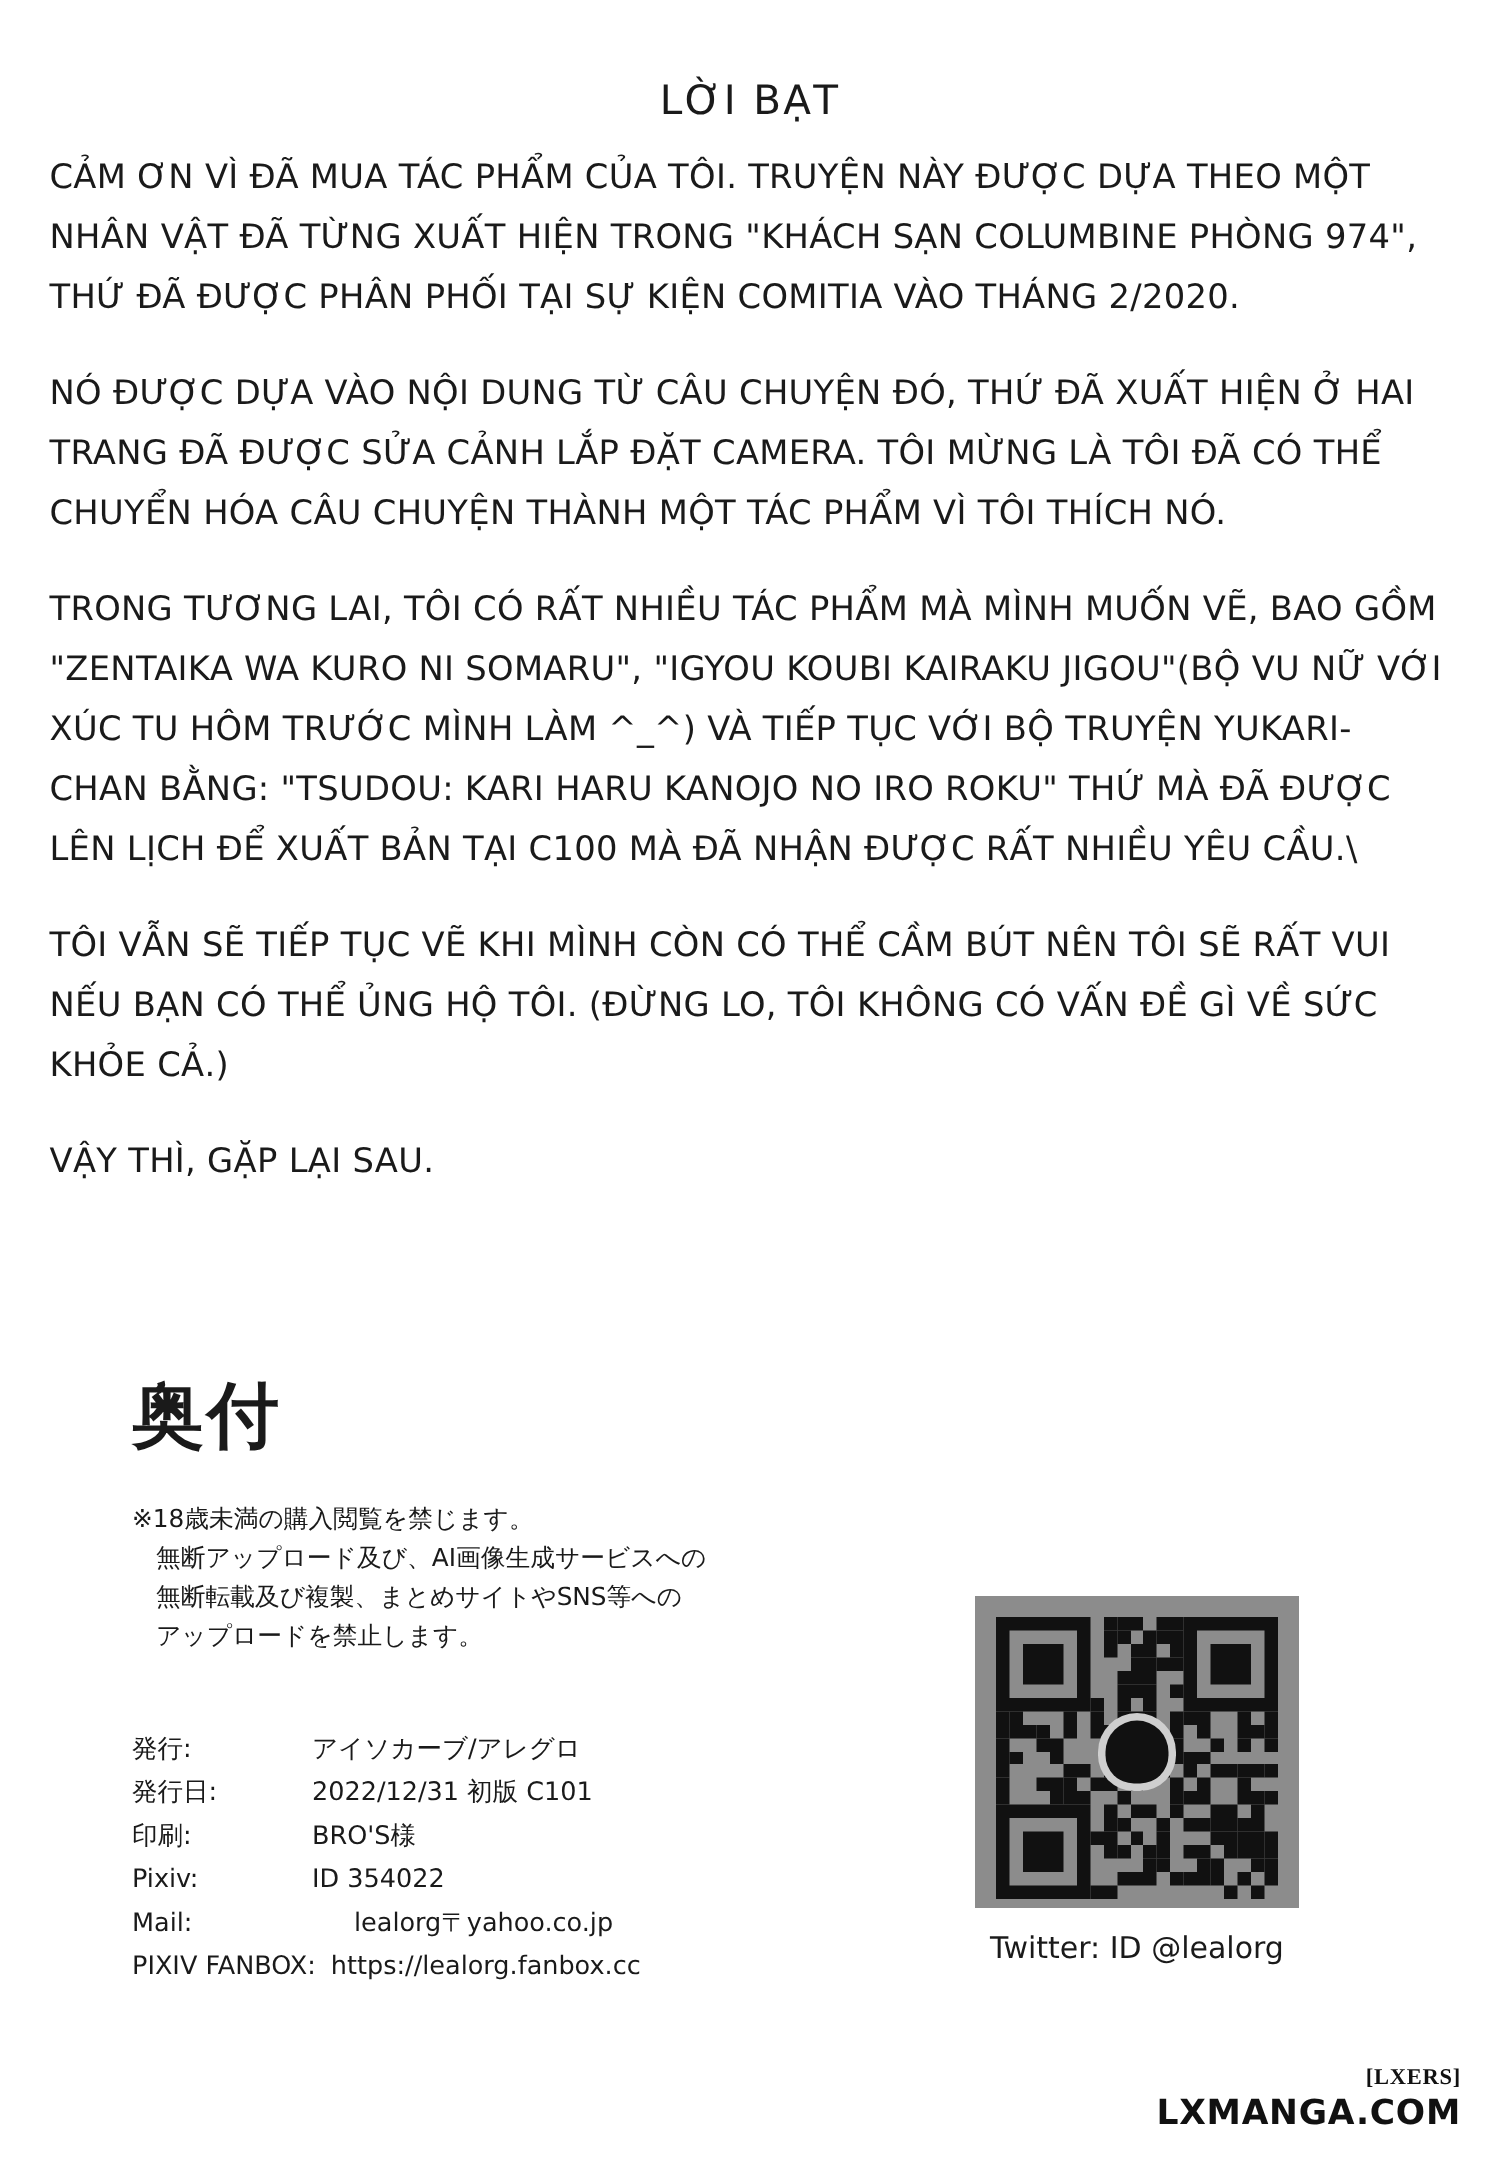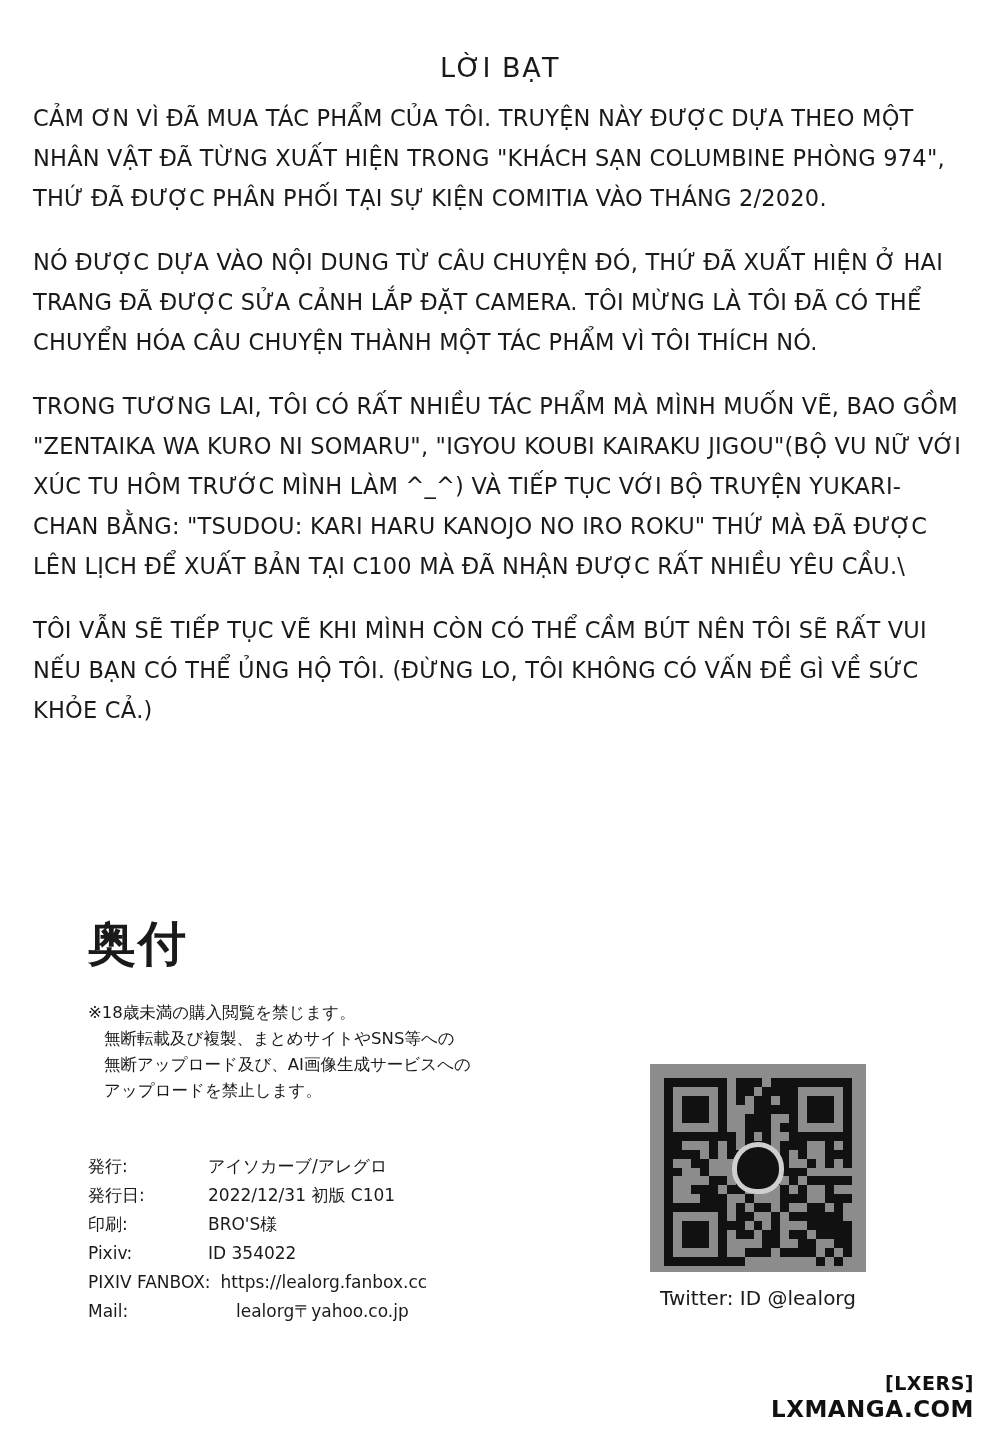--- a/index.html
+++ b/index.html
@@ -146,70 +146,71 @@
   
   .watermark {
     position: absolute;
     right: 26px;
     bottom: 18px;
     text-align: right;
     font-family: "DejaVu Sans", sans-serif;
     font-weight: 700;
     color: #111;
   }
-  .watermark .wm1 { font-size: 19px; letter-spacing: 0.5px; }
+  .watermark .wm1 { font-size: 15px; letter-spacing: 0.5px; font-family: Liberation Serif, serif; }
   .watermark .wm2 { font-size: 23px; letter-spacing: 0.5px; margin-top: 2px; }
 </style>
 </head>
 <body>
 
 <div class="page">
 
   <div class="afterword-title">LỜI BẠT</div>
 
   <div class="body-text">
     <p>CẢM ƠN VÌ ĐÃ MUA TÁC PHẨM CỦA TÔI. TRUYỆN NÀY ĐƯỢC DỰA THEO MỘT NHÂN VẬT ĐÃ TỪNG XUẤT HIỆN TRONG "KHÁCH SẠN COLUMBINE PHÒNG 974", THỨ ĐÃ ĐƯỢC PHÂN PHỐI TẠI SỰ KIỆN COMITIA VÀO THÁNG 2/2020.</p>
     <p>NÓ ĐƯỢC DỰA VÀO NỘI DUNG TỪ CÂU CHUYỆN ĐÓ, THỨ ĐÃ XUẤT HIỆN Ở HAI TRANG ĐÃ ĐƯỢC SỬA CẢNH LẮP ĐẶT CAMERA. TÔI MỪNG LÀ TÔI ĐÃ CÓ THỂ CHUYỂN HÓA CÂU CHUYỆN THÀNH MỘT TÁC PHẨM VÌ TÔI THÍCH NÓ.</p>
     <p>TRONG TƯƠNG LAI, TÔI CÓ RẤT NHIỀU TÁC PHẨM MÀ MÌNH MUỐN VẼ, BAO GỒM "ZENTAIKA WA KURO NI SOMARU", "IGYOU KOUBI KAIRAKU JIGOU"(BỘ VU NỮ VỚI XÚC TU HÔM TRƯỚC MÌNH LÀM ^_^) VÀ TIẾP TỤC VỚI BỘ TRUYỆN YUKARI-CHAN BẰNG: "TSUDOU: KARI HARU KANOJO NO IRO ROKU"  THỨ MÀ ĐÃ ĐƯỢC LÊN LỊCH ĐỂ XUẤT BẢN TẠI C100 MÀ ĐÃ NHẬN ĐƯỢC RẤT NHIỀU YÊU CẦU.\</p>
     <p>TÔI VẪN SẼ TIẾP TỤC VẼ KHI MÌNH CÒN CÓ THỂ CẦM BÚT NÊN TÔI SẼ RẤT VUI NẾU BẠN CÓ THỂ ỦNG HỘ TÔI. (ĐỪNG LO, TÔI KHÔNG CÓ VẤN ĐỀ GÌ VỀ SỨC KHỎE CẢ.)</p>
+    <p>VẬY THÌ, GẶP LẠI SAU.</p>
   </div>
 
   <div class="colophon-heading">奥付</div>
 
   <div class="jp-notice">
     <div>※18歳未満の購入閲覧を禁じます。</div>
+    <div class="indent">無断アップロード及び、AI画像生成サービスへの</div>
     <div class="indent">無断転載及び複製、まとめサイトやSNS等への</div>
-    <div class="indent">無断アップロード及び、AI画像生成サービスへの</div>
     <div class="indent">アップロードを禁止します。</div>
   </div>
 
   <div class="imprint">
     <div class="imprint-row">
       <span class="lbl">発行:</span>
       <span class="val">アイソカーブ/アレグロ</span>
     </div>
     <div class="imprint-row">
       <span class="lbl">発行日:</span>
       <span class="val">2022/12/31 初版 C101</span>
     </div>
     <div class="imprint-row">
       <span class="lbl">印刷:</span>
       <span class="val">BRO'S様</span>
     </div>
     <div class="imprint-row">
       <span class="lbl">Pixiv:</span>
       <span class="val">ID 354022</span>
+    </div>
+    <div class="imprint-row">
+      <span class="lbl">Mail:</span>
+      <span class="val indent-val">lealorg〒yahoo.co.jp</span>
     </div>
     <div class="imprint-row wide">
       <span class="lbl">PIXIV FANBOX:</span>
       <span class="val">https://lealorg.fanbox.cc</span>
-    </div>
-    <div class="imprint-row">
-      <span class="lbl">Mail:</span>
-      <span class="val indent-val">lealorg〒yahoo.co.jp</span>
     </div>
   </div>
 
   <div class="qr-wrap">
     <div class="qr-box">
       <div class="qr-inner" id="qr-inner">
           <div class="qr-cell" style="left: 71.619px; top: 0px; width: 8.95238px; height: 8.95238px;"></div>
           <div class="qr-cell" style="left: 80.5714px; top: 0px; width: 8.95238px; height: 8.95238px;"></div>
           <div class="qr-cell" style="left: 89.5238px; top: 0px; width: 8.95238px; height: 8.95238px;"></div>
           <div class="qr-cell" style="left: 107.429px; top: 0px; width: 8.95238px; height: 8.95238px;"></div>

